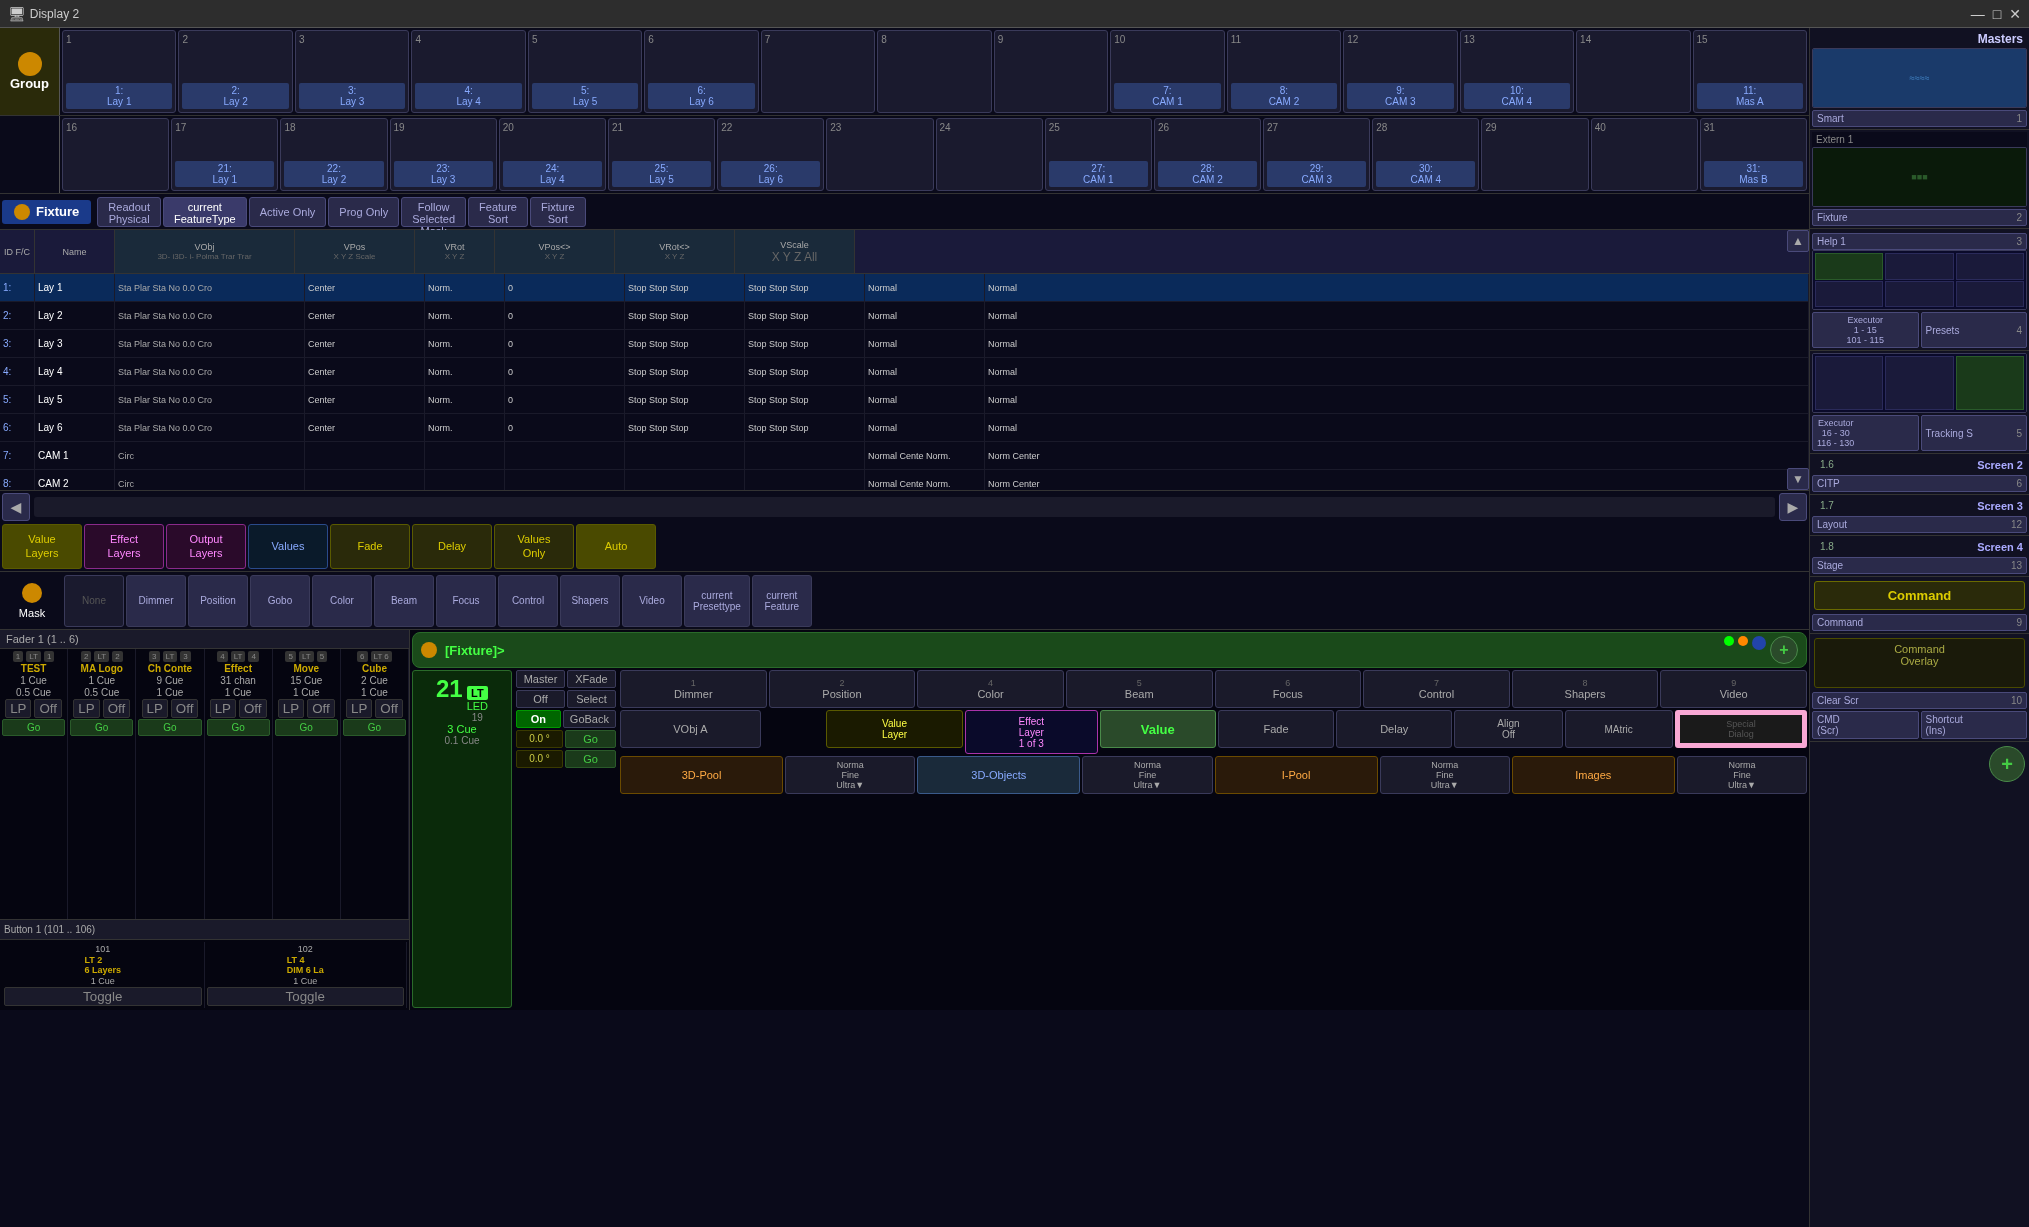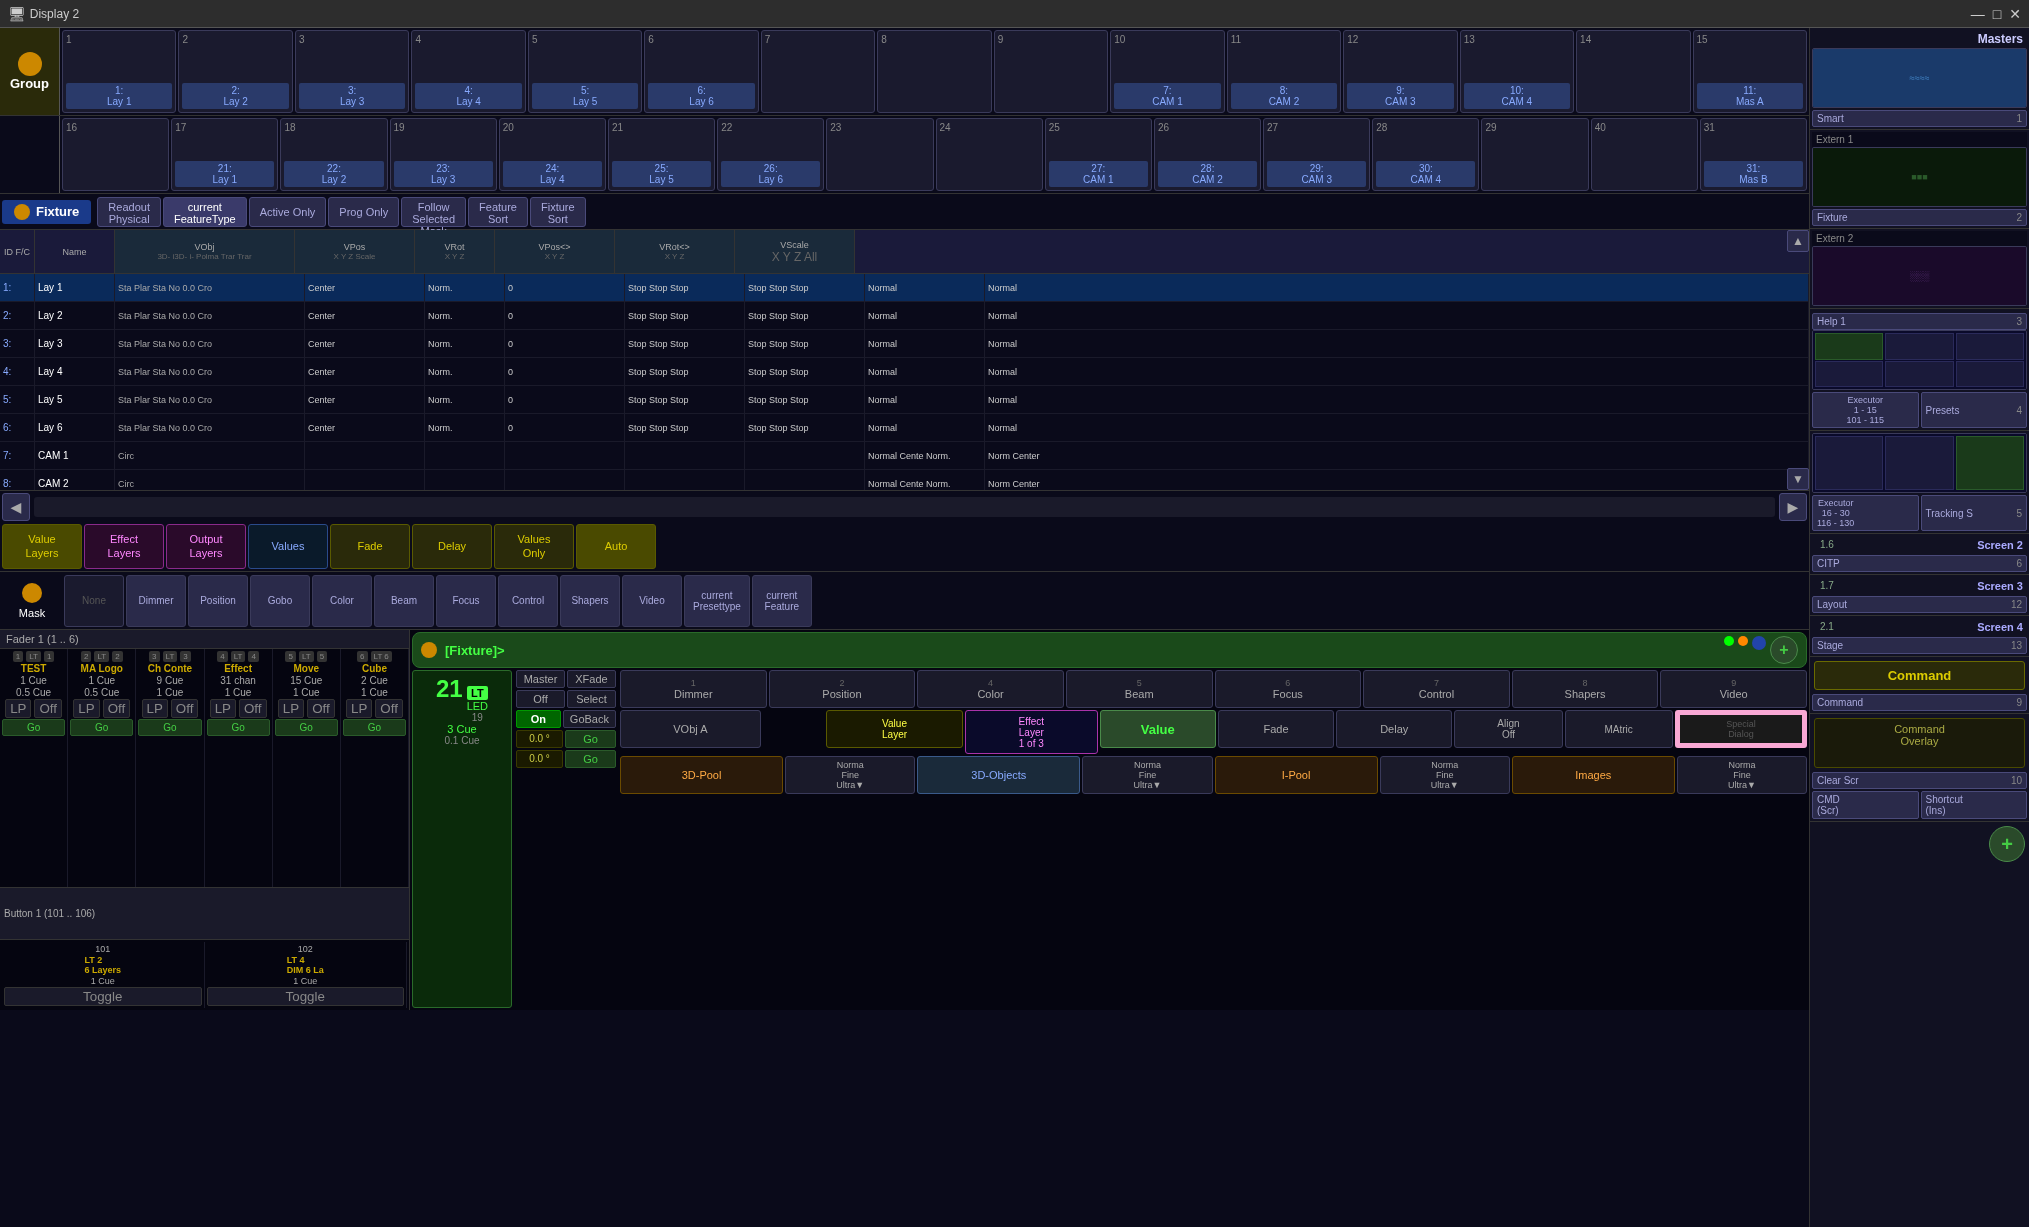--- a/index.html
+++ b/index.html
@@ -872,21 +872,21 @@
             <div class="fader-indicator">
               <button class="ind-btn">LP</button>
               <button class="ind-btn">Off</button>
             </div>
             <button class="fader-go">Go</button>
           </div>
 
         </div>
 
         <div style="border-top:1px solid #333;">
-          <div style="padding:20px 4px; font-size:10px; color:#aaa; background:#1a1a2a; border-bottom:1px solid #333;">Button 1 (101 .. 106)</div>
+          <div style="padding:4px 4px; font-size:10px; color:#aaa; background:#1a1a2a; border-bottom:1px solid #333;">Button 1 (101 .. 106)</div>
           <div style="display:flex; padding:2px;">
             <div class="fader-col">
               <div style="font-size:9px; color:#aaa;">101</div>
               <div style="font-size:9px; color:#ccaa00; font-weight:bold;">LT 2<br>6 Layers</div>
               <div style="font-size:9px;">1 Cue</div>
               <button class="ind-btn" style="width:100%;">Toggle</button>
             </div>
             <div class="fader-col">
               <div style="font-size:9px; color:#aaa;">102</div>
               <div style="font-size:9px; color:#ccaa00; font-weight:bold;">LT 4<br>DIM 6 La</div>
@@ -1052,28 +1052,20 @@
         </div>
       </div>
       <div class="sidebar-btn-row">
         <div class="sidebar-btn">
           <span>Fixture</span>
           <span class="num">2</span>
         </div>
       </div>
     </div>
 
-    <div class="sidebar-item">
-      <div class="sidebar-section-title">Extern 2</div>
-      <div class="sidebar-preview">
-        <div style="background:#1a0a2a; width:100%; height:100%; display:flex; align-items:center; justify-content:center;">
-          <span style="color:#6a3a8a; font-size:9px;">░░░</span>
-        </div>
-      </div>
-    </div>
 
     <div class="sidebar-item">
       <div class="sidebar-btn-row">
         <div class="sidebar-btn">
           <span>Help 1</span>
           <span class="num">3</span>
         </div>
       </div>
       <div class="sidebar-preview">
         <div style="background:#0a0a2a; width:100%; height:100%; display:flex; flex-direction:column; padding:2px; gap:1px;">
@@ -1146,21 +1138,21 @@
       <div class="sidebar-btn-row">
         <div class="sidebar-btn">
           <span>Layout</span>
           <span class="num">12</span>
         </div>
       </div>
     </div>
 
     <div class="sidebar-item">
       <div style="display:flex; justify-content:space-between; align-items:center; padding:2px 4px;">
-        <span class="version-num">2.1</span>
+        <span class="version-num">1.8</span>
         <span class="screen-label">Screen 4</span>
       </div>
       <div class="sidebar-btn-row">
         <div class="sidebar-btn">
           <span>Stage</span>
           <span class="num">13</span>
         </div>
       </div>
     </div>
 

